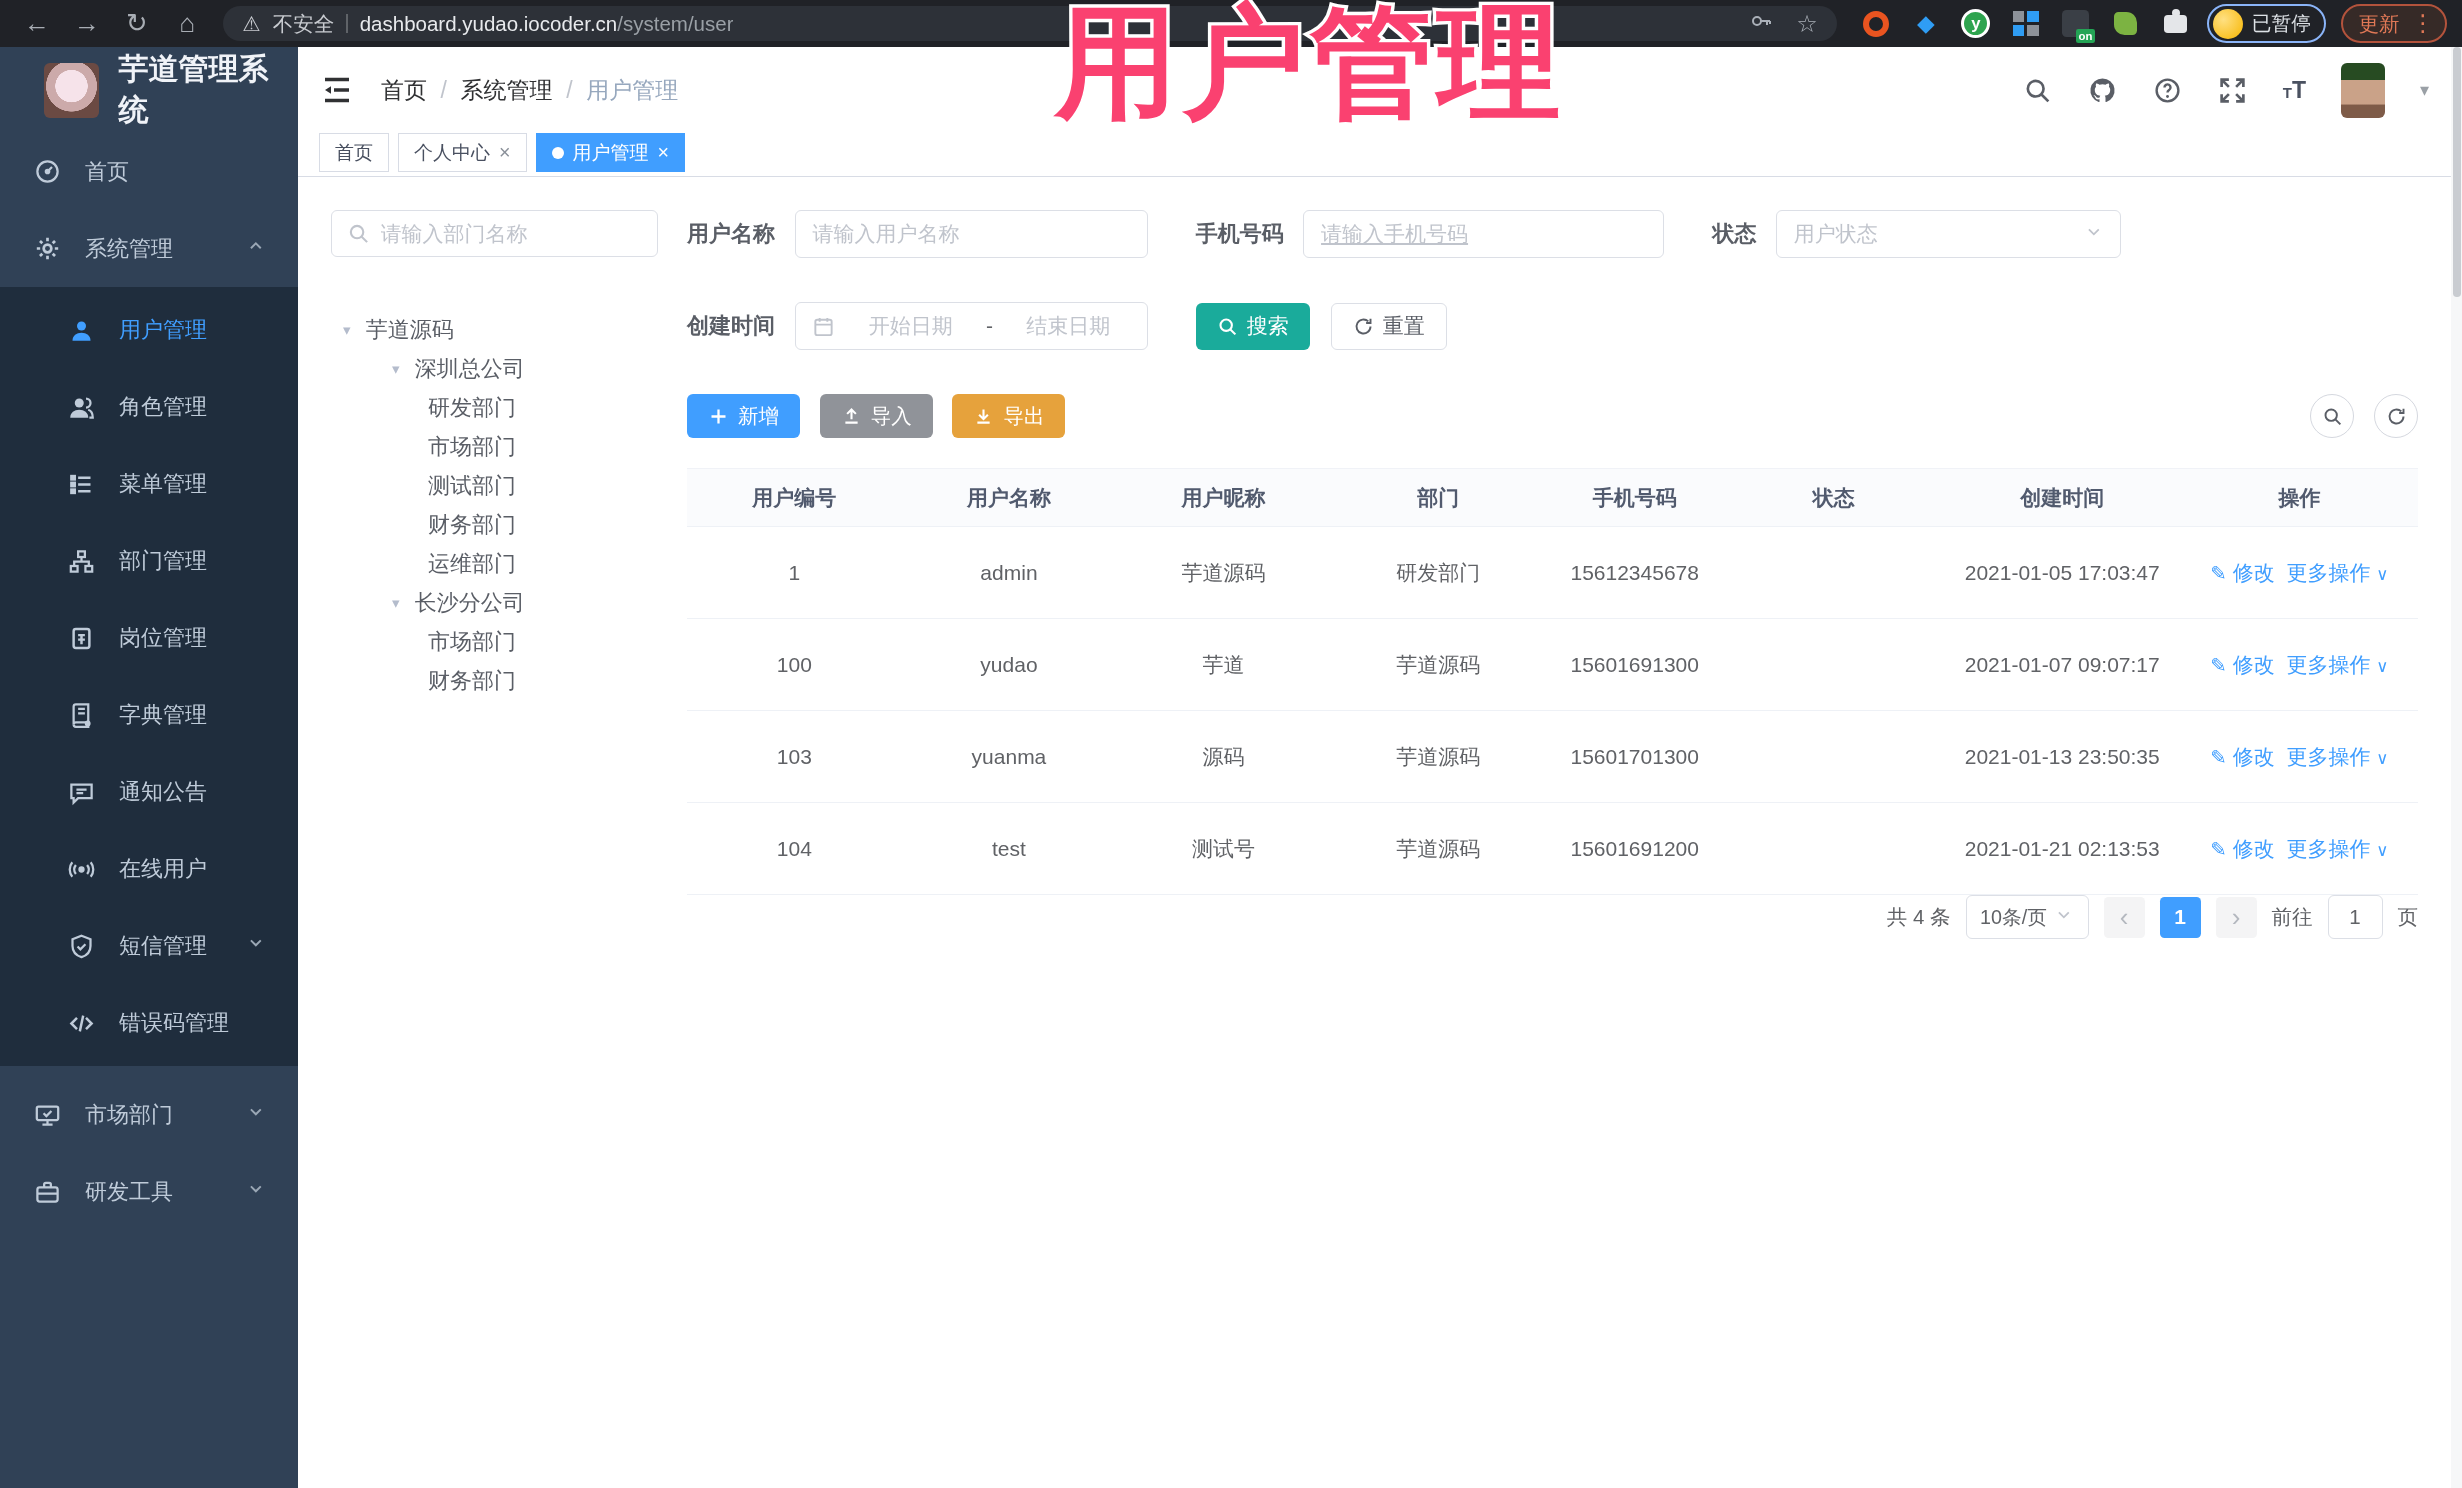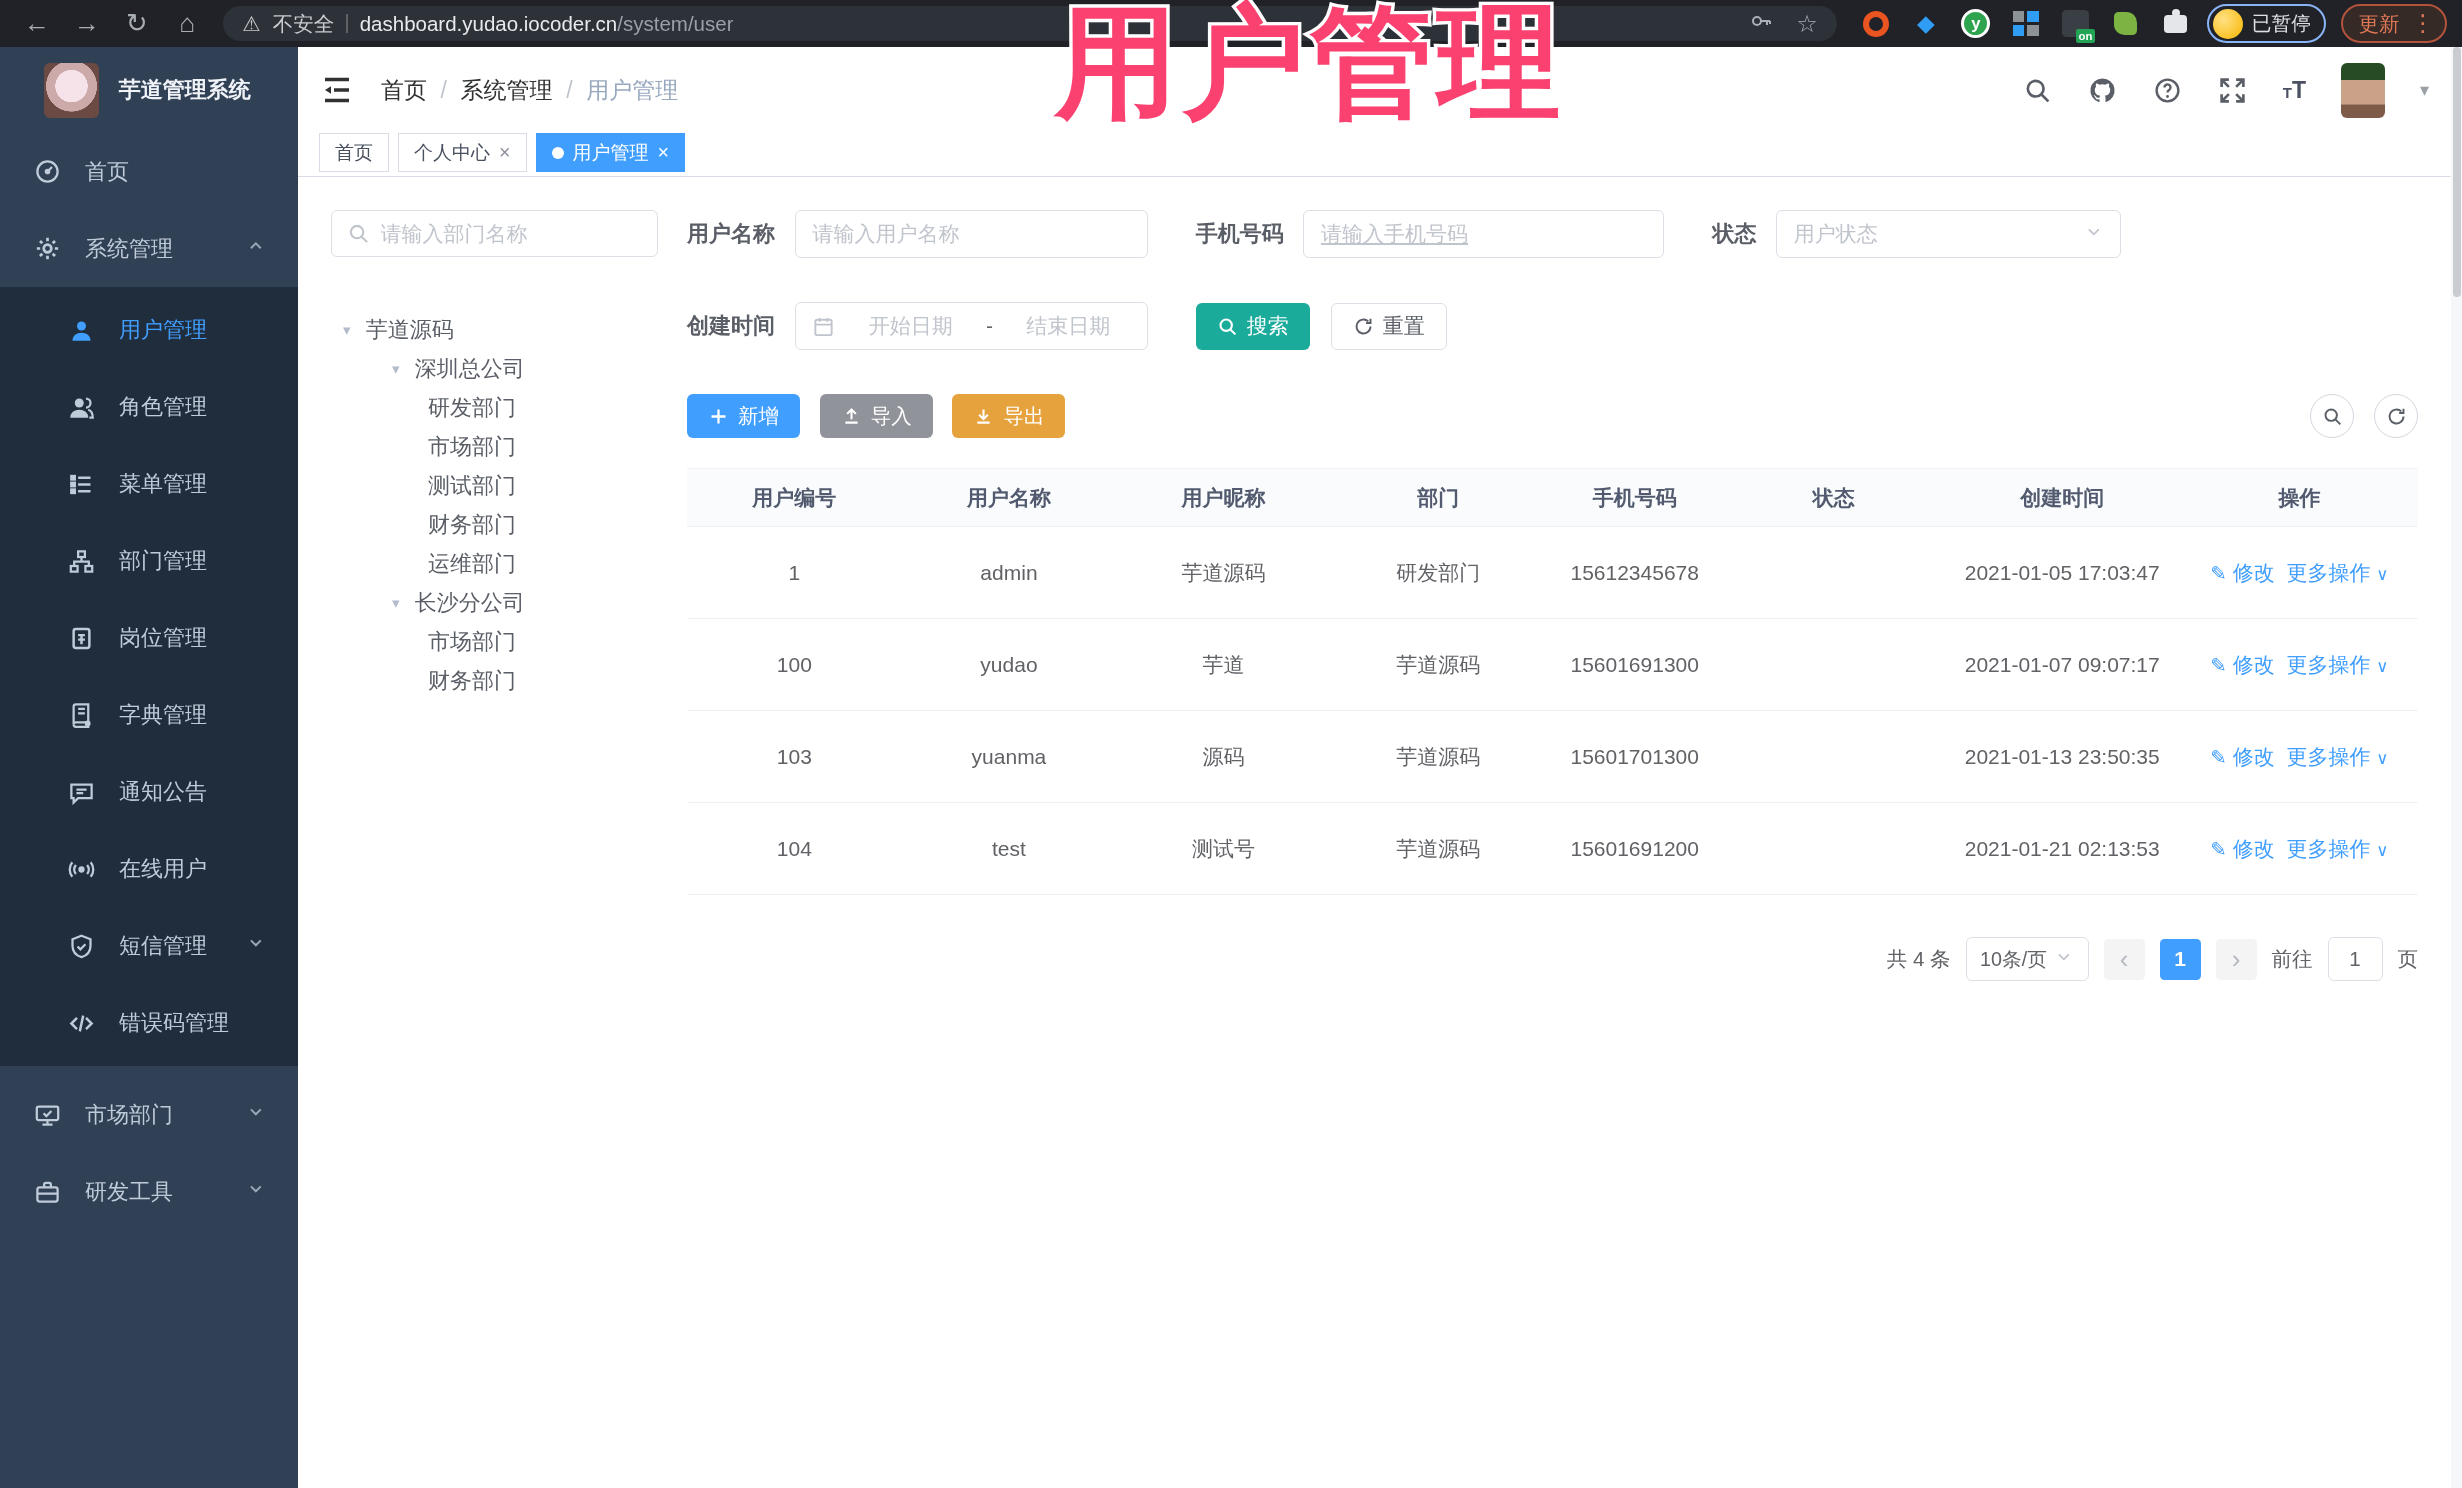--- a/index.html
+++ b/index.html
@@ -30,21 +30,21 @@
   .profile-chip { display:flex; align-items:center; gap:9px; border:2.3px solid #8ab4f8; border-radius:757px; padding:2.3px 13.6px 2.3px 3.8px; color:#dde1e6; font-size:19.7px; flex:0 0 auto; }
   .face { width:30px; height:30px; border-radius:50%; background:radial-gradient(circle at 35% 35%, #ffe082, #f7b500); }
   .update-pill { display:flex; align-items:center; gap:12px; border:2.3px solid #b3533c; background:#362a27; border-radius:757px; padding:3.8px 10.6px 3.8px 15px; color:#e07856; font-size:20.5px; margin-left:9px; flex:0 0 auto; }
   .dots { color:#e07856; font-size:23px; letter-spacing:0; }
 
   
   .app { display:flex; height:1441px; }
   .sidebar { width:298px; background:#304156; color:#bfcbd9; flex:0 0 auto; }
   .logo { height:86px; display:flex; align-items:center; gap:19.7px; padding-left:44px; }
   .logo-img { width:55px; height:55px; border-radius:6px; background:radial-gradient(circle at 50% 42%, #f6e3ea 0 38%, #caa 39% 60%, #6b4a43 61%); }
-  .logo-title { color:#f0f3f8; font-size:22px; font-weight:bold; }
+  .logo-title { color:#f0f3f8; font-size:30px; font-weight:bold; }
   .mi { height:77px; display:flex; align-items:center; gap:23px; padding-left:33px; font-size:22px; cursor:pointer; }
   .mi .ic { width:29px; height:29px; flex:0 0 auto; display:flex; align-items:center; justify-content:center; }
   .mi .ic svg { width:27px; height:27px; }
   .mi .chev { margin-left:auto; margin-right:32px; color:#9aa7b5; }
   .sub { background:#1F2D3D; padding:4.5px 0; }
   .sub .mi { padding-left:67px; }
   .mi.active { color:#409EFF; }
   .grp { margin-top:10.6px; }
 
   .main { flex:1; display:flex; flex-direction:column; background:#fff; min-width:0; position:relative; }
@@ -109,21 +109,21 @@
   thead th { height:58px; font-weight:bold; color:#515a6e; background:#fafbfd; border-top:1.5px solid #f0f2f7; border-bottom:1.5px solid #eef1f6; font-size:21px; }
   tbody td { height:92px; border-bottom:1.5px solid #eef1f6; }
   .switch { width:61px; height:30px; border-radius:15px; position:relative; margin:0 auto; cursor:pointer; }
   .switch.on { background:#409EFF; } .switch.off { background:#cfdcec; }
   .switch i { position:absolute; top:3px; width:24px; height:24px; border-radius:50%; background:#fff; }
   .switch.on i { right:3px; } .switch.off i { left:3px; }
   .oplink { color:#409EFF; cursor:pointer; white-space:nowrap; }
   .oplink .pen { font-size:19.7px; }
   .opcaret { color:#409EFF; font-size:16.7px; }
 
-  .pag { display:flex; justify-content:flex-end; align-items:center; gap:15px; margin-top:42px; font-size:20.5px; color:#606266; }
+  .pag { display:flex; justify-content:flex-end; align-items:center; gap:15px; font-size:20.5px; color:#606266; }
   .psel { width:123px; height:44px; border:1.5px solid #dcdfe6; border-radius:6px; background:#fff; display:flex; align-items:center; justify-content:space-between; padding:0 13.6px; color:#606266; font-size:19.7px; cursor:pointer; }
   .psel .chev-d { color:#c0c4cc; }
   .pbtn { width:41px; height:41px; border-radius:4.5px; background:#f4f4f5; color:#b4b8bf; display:flex; align-items:center; justify-content:center; font-size:26px; cursor:pointer; }
   .pcur { width:41px; height:41px; border-radius:4.5px; background:#409EFF; color:#fff; display:flex; align-items:center; justify-content:center; font-weight:bold; font-size:21px; cursor:pointer; }
   .pgoto { width:55px; height:44px; border:1.5px solid #dcdfe6; border-radius:6px; text-align:center; font-size:20.5px; color:#606266; font-family:inherit; outline:none; }
 
   .vscroll { position:absolute; right:0; top:47px; width:10.6px; height:1441px; background:#f6f7f8; }
   .vthumb { position:absolute; top:0; left:1.5px; width:7.6px; height:250px; border-radius:3.8px; background:#c9ccd1; }
 
   .overlay-title { position:absolute; left:1055px; top:-18px; font-size:123px; font-weight:900; letter-spacing:4.5px; color:#FA4170; -webkit-text-stroke:6.8px #ffffff; paint-order:stroke fill; z-index:50; white-space:nowrap; }

